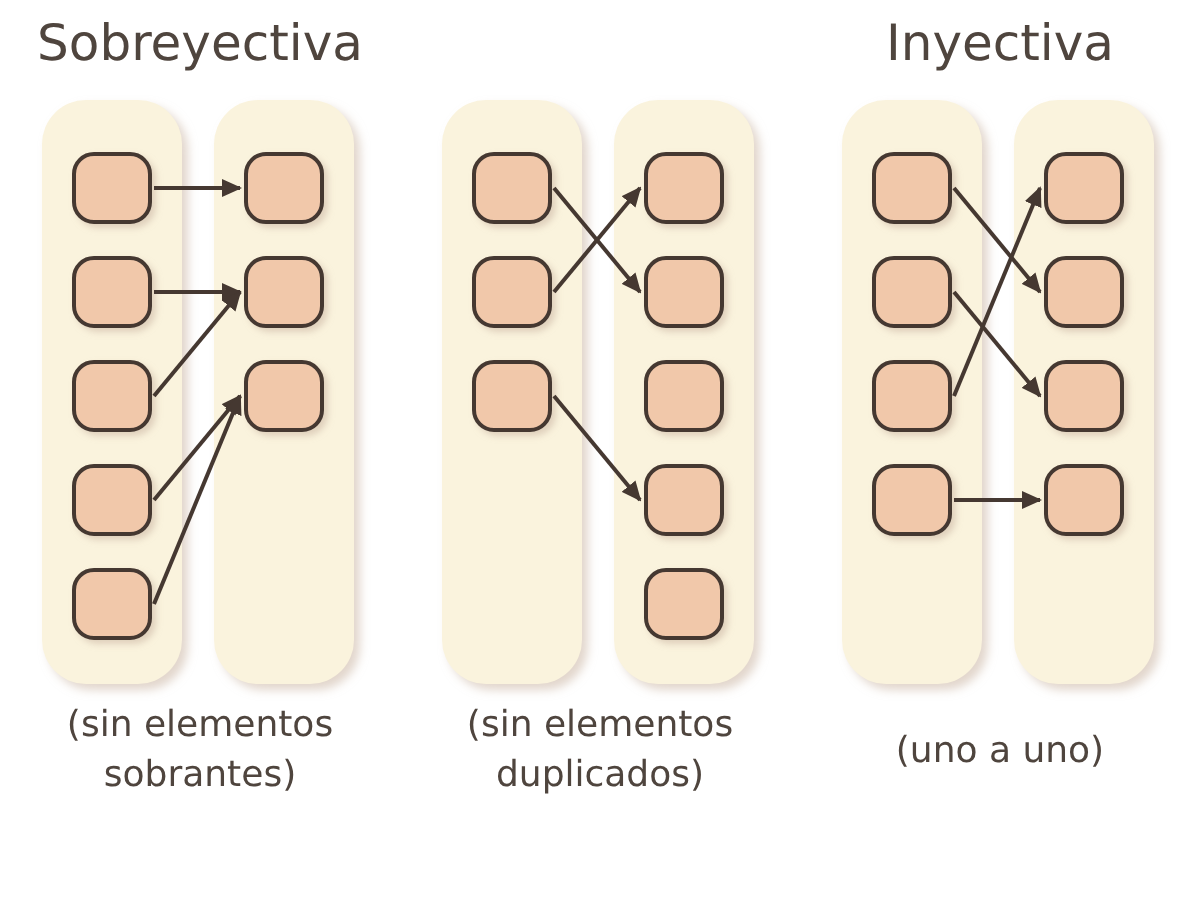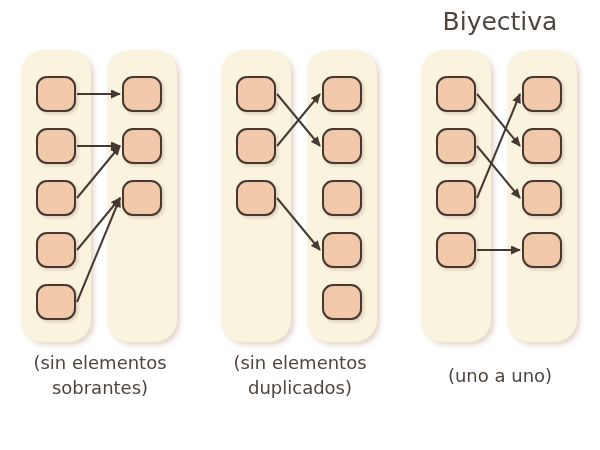--- a/index.html
+++ b/index.html
@@ -80,20 +80,21 @@
     line-height:25px;
     color:var(--text);
   }
 </style>
 </head>
 <body>
 
 <div class="canvas">
 
   <section class="panel">
+    <h2>Sobreyectiva</h2>
     <div class="col col-left">
         <div class="item" style="top: 26px;"></div>
         <div class="item" style="top: 78px;"></div>
         <div class="item" style="top: 130px;"></div>
         <div class="item" style="top: 182px;"></div>
         <div class="item" style="top: 234px;"></div>
       </div>
     <div class="col col-right">
         <div class="item" style="top: 26px;"></div>
         <div class="item" style="top: 78px;"></div>
@@ -136,21 +137,21 @@
       </defs>
     <line x1="77" y1="94" x2="120" y2="146" marker-end="url(#ah1)"></line>
         <line x1="77" y1="146" x2="120" y2="94" marker-end="url(#ah1)"></line>
         <line x1="77" y1="198" x2="120" y2="250" marker-end="url(#ah1)"></line>
       </svg>
     <p class="caption">(sin elementos
 duplicados)</p>
   </section>
 
   <section class="panel">
-    <h2>Biyectiva</h2>
+    <h2>Inyectiva</h2>
     <div class="col col-left">
         <div class="item" style="top: 26px;"></div>
         <div class="item" style="top: 78px;"></div>
         <div class="item" style="top: 130px;"></div>
         <div class="item" style="top: 182px;"></div>
       </div>
     <div class="col col-right">
         <div class="item" style="top: 26px;"></div>
         <div class="item" style="top: 78px;"></div>
         <div class="item" style="top: 130px;"></div>

